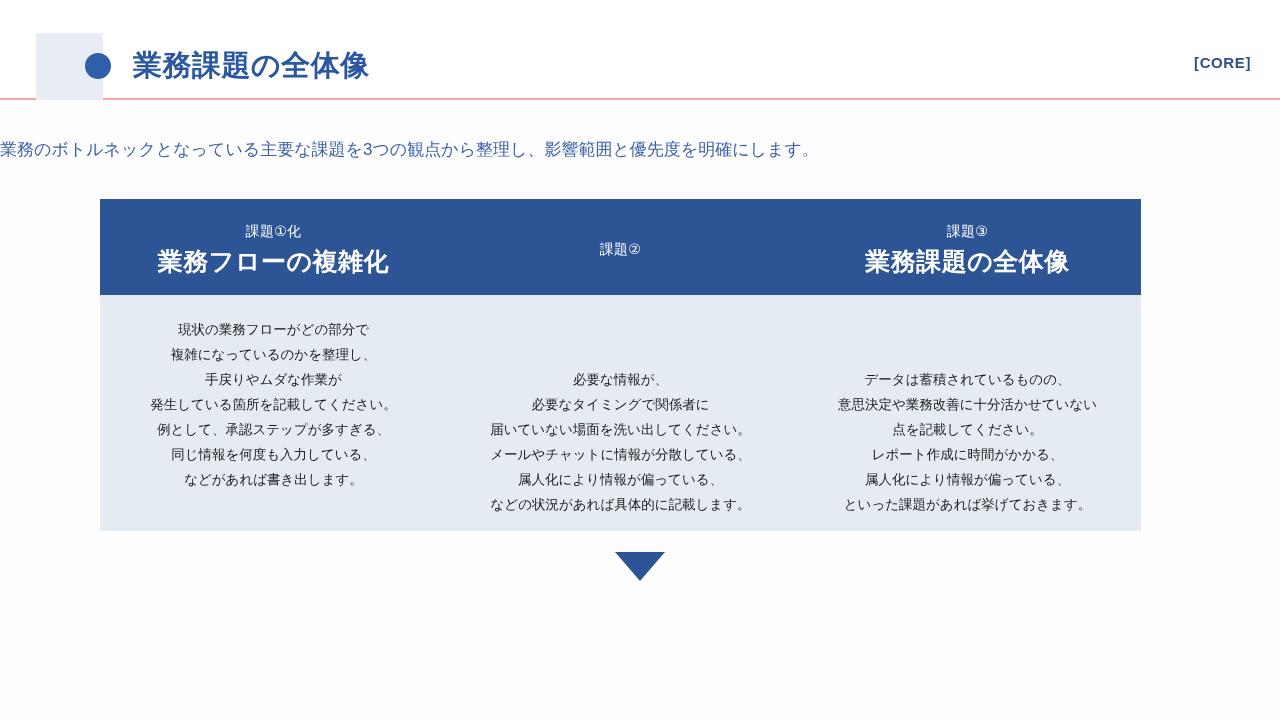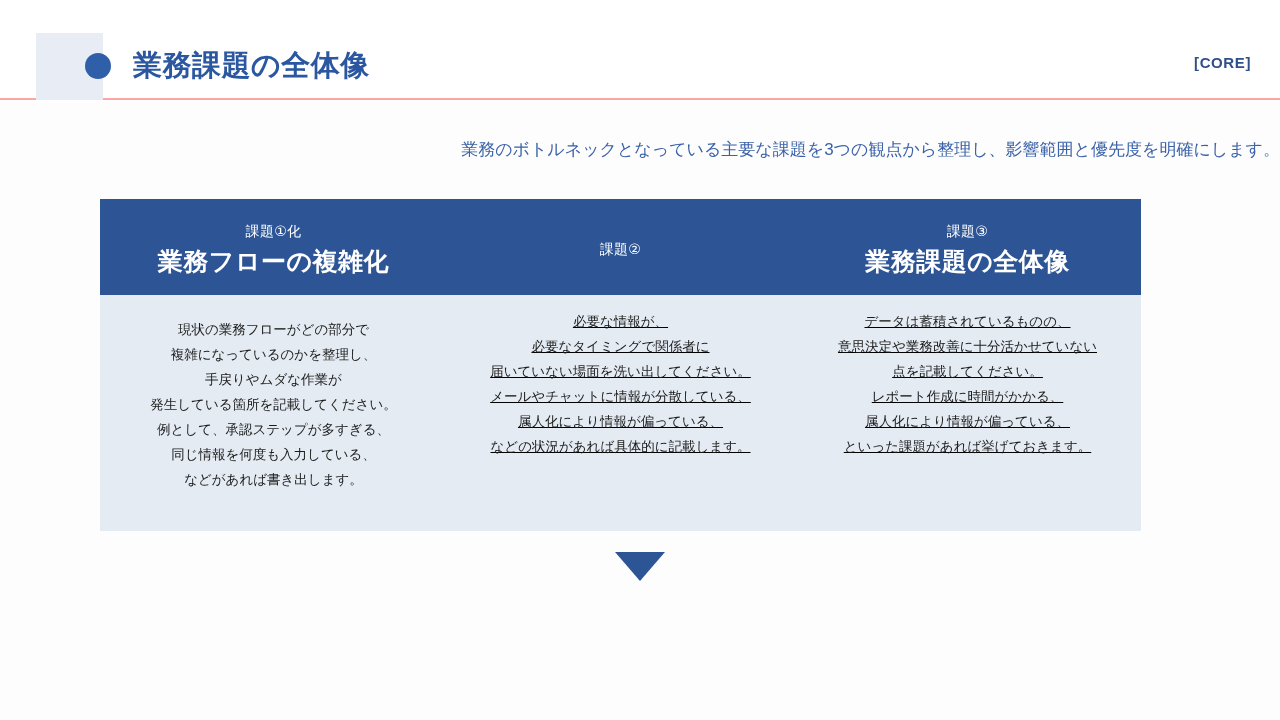--- a/index.html
+++ b/index.html
@@ -64,21 +64,21 @@
     position: absolute;
     left: 0; top: 101px;
     width: 1280px;
     height: 619px;
     background: #fdfdfe;
   }
   .subtitle {
     position: absolute;
     left: 0; top: 36px;
     width: 1280px;
-    text-align: right;
+    text-align: left;
     font-size: 17px;
     color: #3b62a8;
     line-height: 26px;
     white-space: nowrap;
   }
 
   
   .cards {
     position: absolute;
     left: 100px; top: 98px;
@@ -116,21 +116,21 @@
   }
   .card-body {
     background: #e4ebf3;
     height: 236px;
     box-sizing: border-box;
     padding: 22px 14px 14px;
     display: flex;
     align-items: flex-start;
     justify-content: center;
   }
-  .card-body.v-center { align-items: flex-start; padding-top: 14px; text-decoration: underline; }
+  .card-body.v-center { align-items: flex-end; padding-top: 14px; }
   .card-text {
     font-size: 13.5px;
     line-height: 25px;
     color: #1c1c1c;
     text-align: center;
     white-space: pre-line;
   }
 
   
   .arrow {

